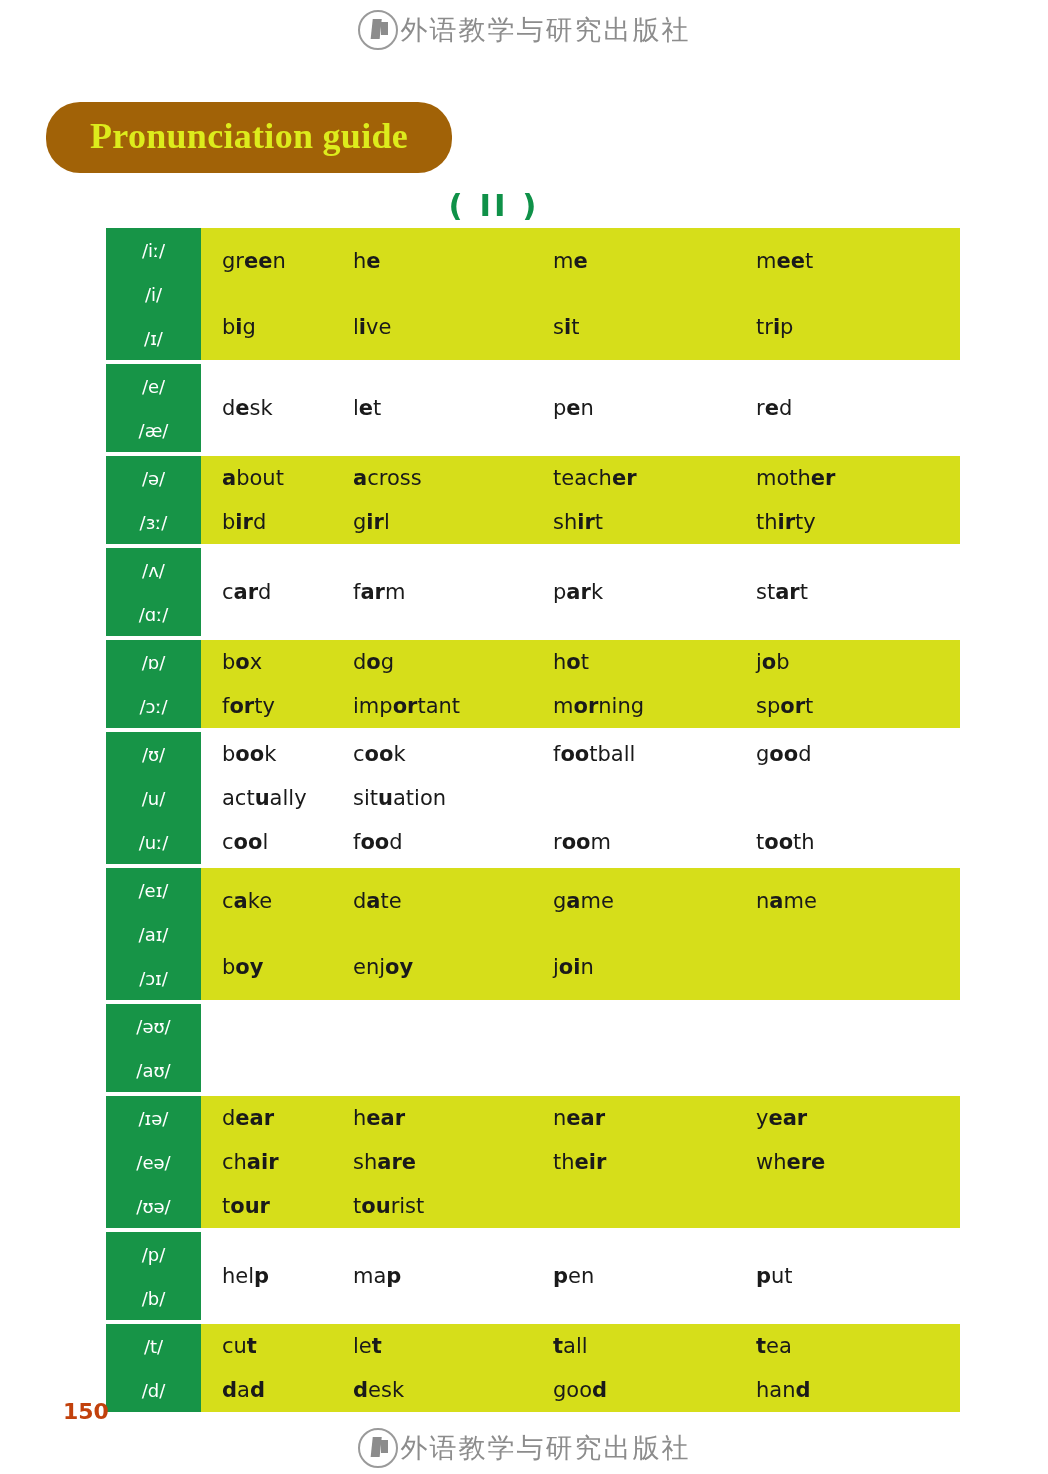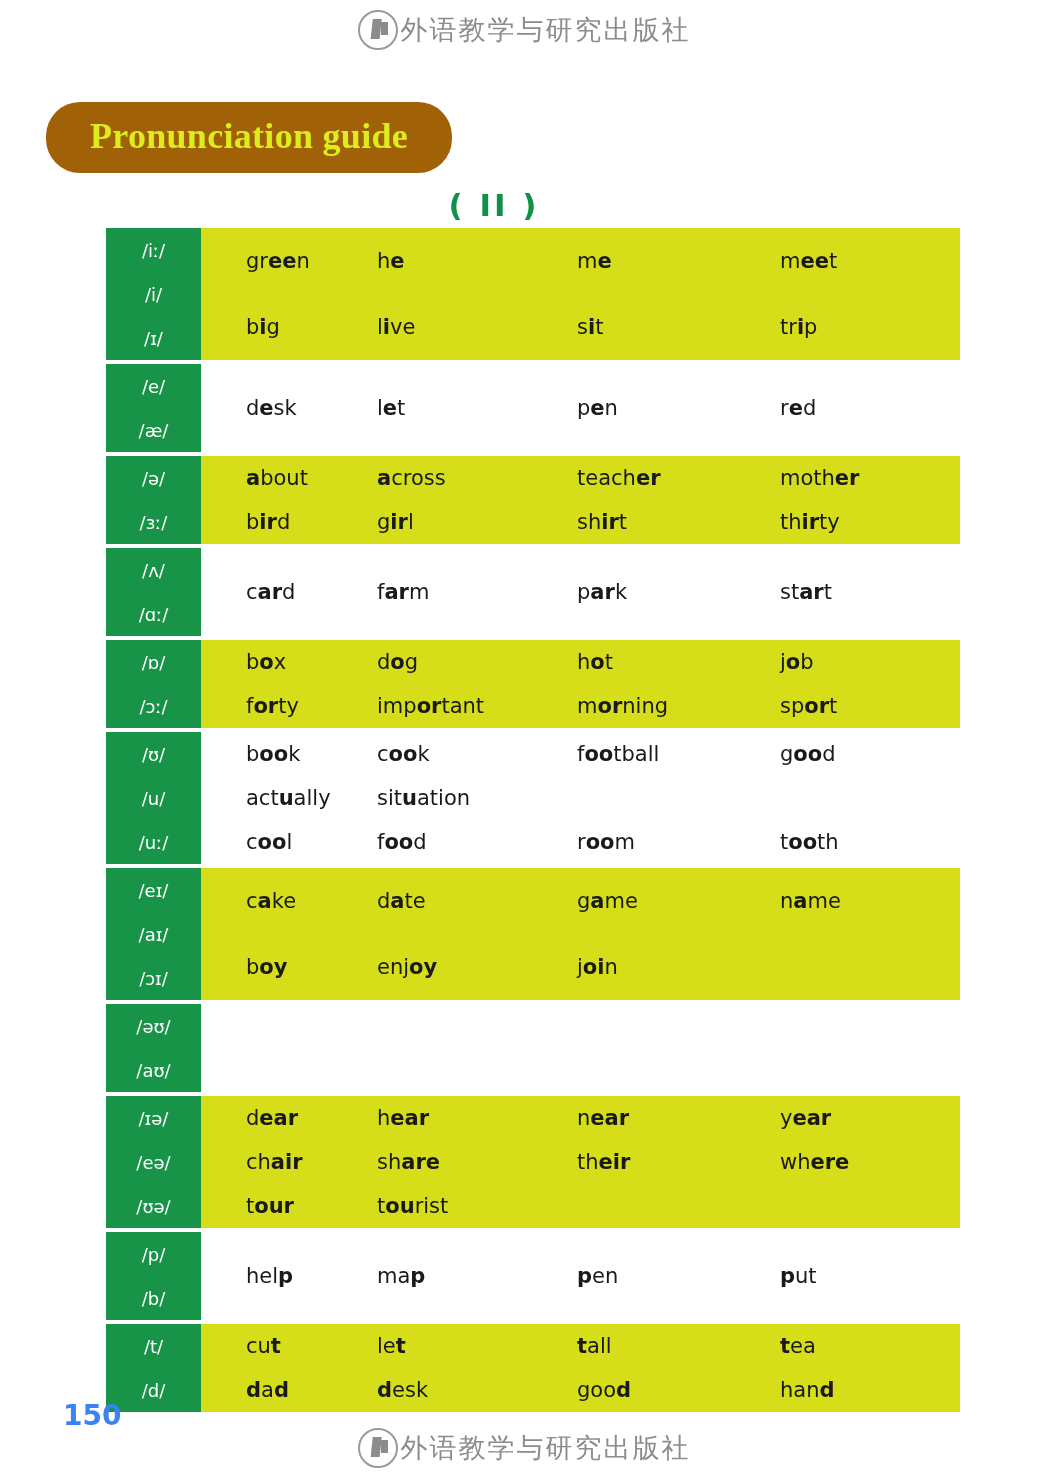--- a/index.html
+++ b/index.html
@@ -77,37 +77,36 @@
     flex:1;
     display:flex;align-items:center;justify-content:center;
     color:#ffffff;
     font-size:18px;
     font-family:"DejaVu Sans",sans-serif;
     min-height:44px;
   }
   .word-row{
     flex:1;display:flex;align-items:center;
     min-height:44px;
-    padding-left:24px;
   }
   .word{
     font-size:21px;
     font-family:"DejaVu Sans",sans-serif;
     color:#1a1a1a;
     white-space:nowrap;
   }
   .word b{font-weight:bold;}
   .c0{width:152px;padding-left:21px;box-sizing:border-box;}
   .c1{width:200px;}
   .c2{width:203px;}
   .c3{width:auto;}
   
   .page-num{
     position:absolute;left:63px;top:1399px;
-    font-size:28px;font-weight:bold;color:#3b82f6;
+    font-size:22px;font-weight:bold;color:#c2410c;
     font-family:"DejaVu Sans",sans-serif;
   }
   .footer-mark{
     position:absolute;left:0;right:0;top:1418px;
   }
 </style>
 </head>
 <body>
 
 <div class="pub-mark">

